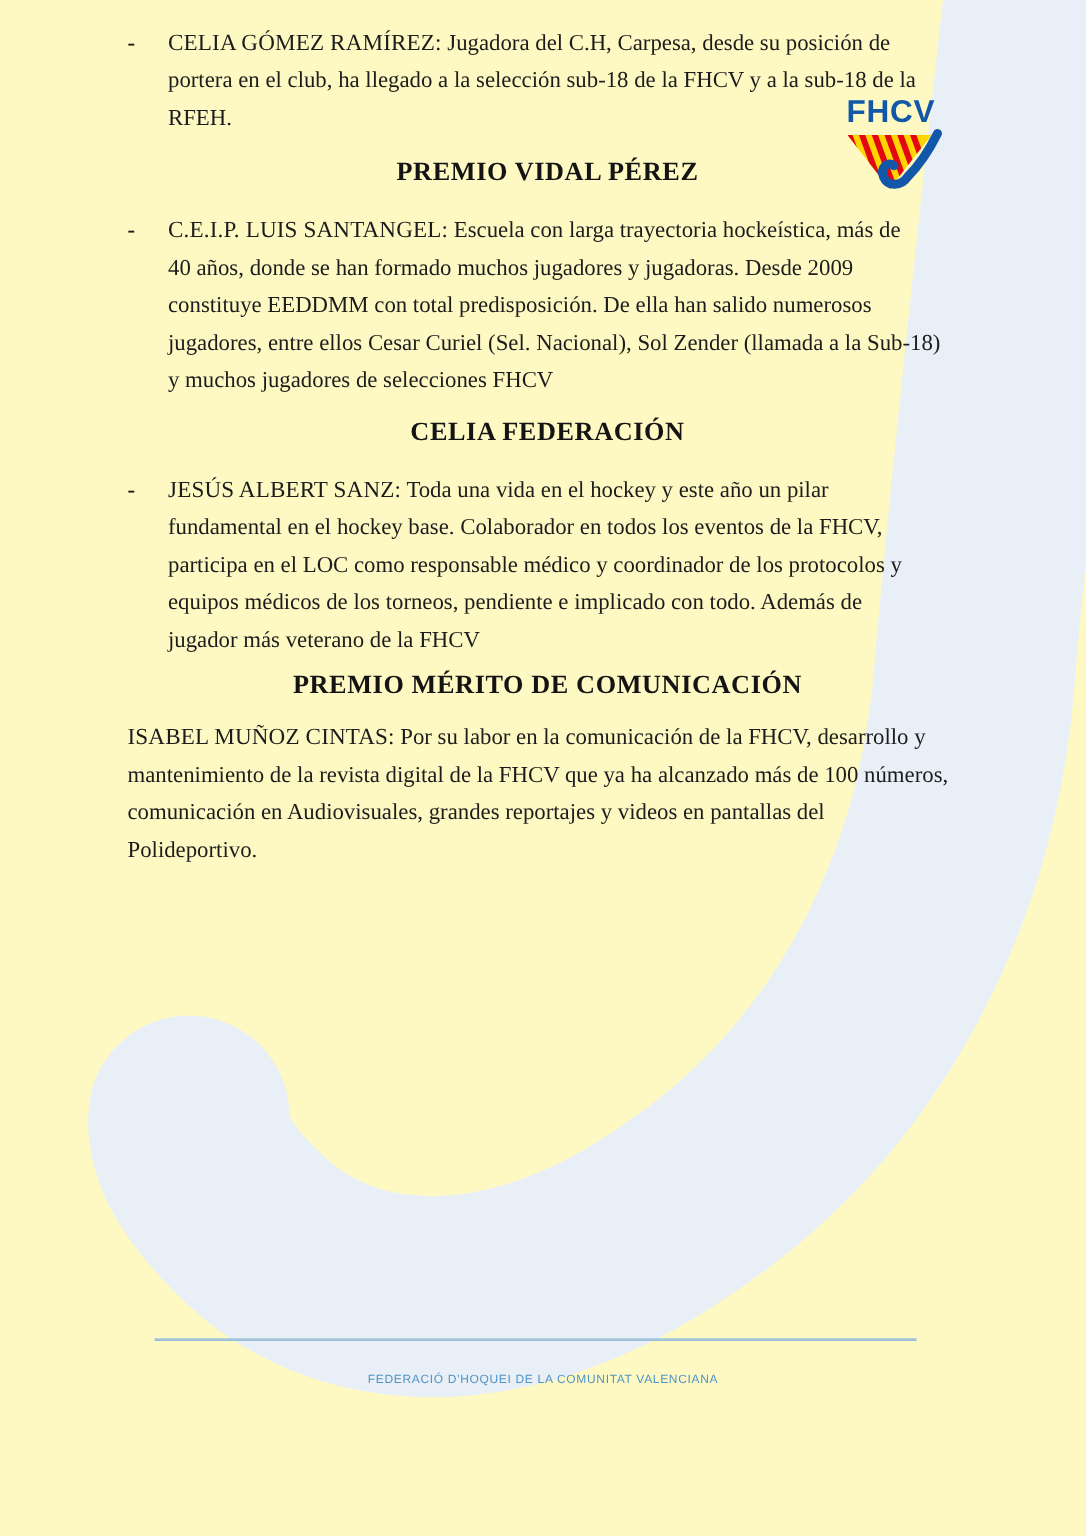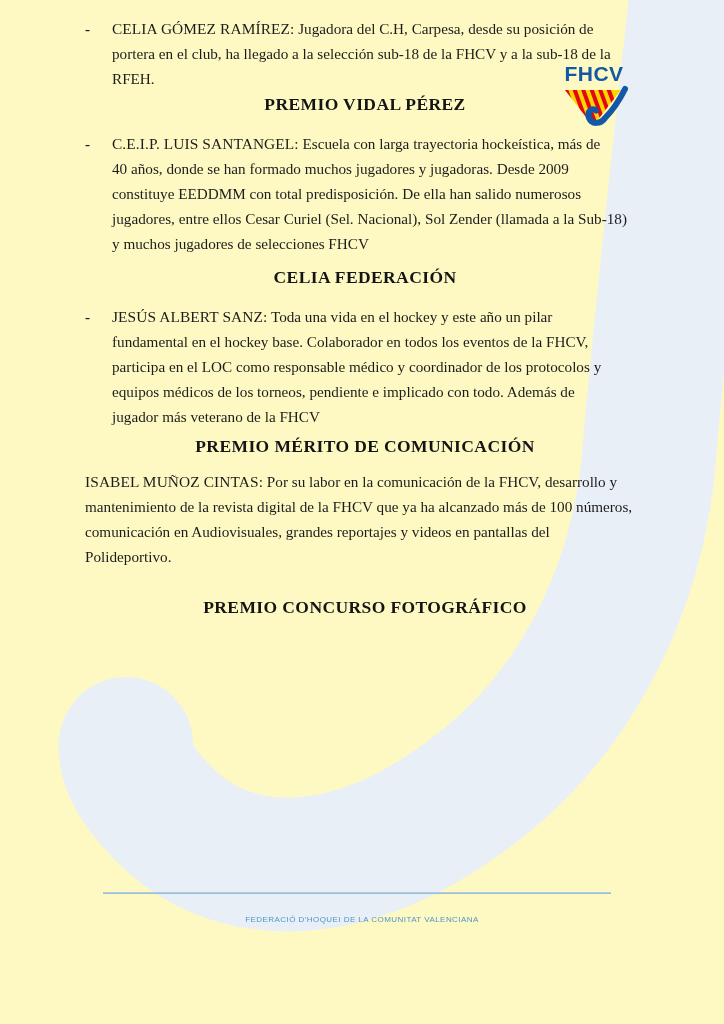--- a/index.html
+++ b/index.html
@@ -9,21 +9,21 @@
     font-family:"Liberation Serif", serif; color:#1c1c1c;
   }
   .watermark { position:absolute; inset:0; z-index:0; pointer-events:none; }
   .logo { position:absolute; top:64px; left:558px; width:84px; height:72px; z-index:2; }
   .content { position:absolute; left:85px; top:0; width:560px; z-index:1; }
   .premio {
     margin:0; text-align:center; font-weight:bold; font-size:17.5px;
     line-height:22px; letter-spacing:0.4px; color:#141414;
   }
   .premio.h1 { margin-top:160px; }
-  .premio.h2 { margin-top:2px; }
+  .premio.h2 { margin-top:12px; }
   .premio.h3 { margin-top:10px; }
   .premio.h4 { margin-top:6px; }
   .premio.h5 { margin-top:27px; }
   .item { display:flex; margin-top:16px; font-size:15.2px; line-height:25px; }
   .dash { flex:0 0 27px; font-weight:bold; }
   .itembody { flex:1; white-space:pre-line; }
   .lead { font-weight:normal; font-size:15.4px; letter-spacing:0.1px; }
   .para { margin-top:12px; font-size:15.2px; line-height:25px; white-space:pre-line; }
   .footer-line { position:absolute; left:103px; top:892px; width:508px; height:2px;
     background:linear-gradient(#bcd4e4,#8fb8d2); z-index:1; }
@@ -96,20 +96,19 @@
 equipos médicos de los torneos, pendiente e implicado con todo. Además de
 jugador más veterano de la FHCV</span></span>
     </div>
 
     <p class="premio h4">PREMIO MÉRITO DE COMUNICACIÓN</p>
     <div class="para"><span class="lead">ISABEL MUÑOZ CINTAS:</span> <span>Por su labor en la comunicación de la FHCV, desarrollo y
 mantenimiento de la revista digital de la FHCV que ya ha alcanzado más de 100 números,
 comunicación en Audiovisuales, grandes reportajes y videos en pantallas del
 Polideportivo.</span></div>
 
-    <p class="premio h5">PREMIO CONCURSO FOTOGRÁFICO</p>
 
   </div>
 
   <div class="footer-line"></div>
   <div class="footer-text">FEDERACIÓ D'HOQUEI DE LA COMUNITAT VALENCIANA</div>
 
 </div>
 
 </body></html>

